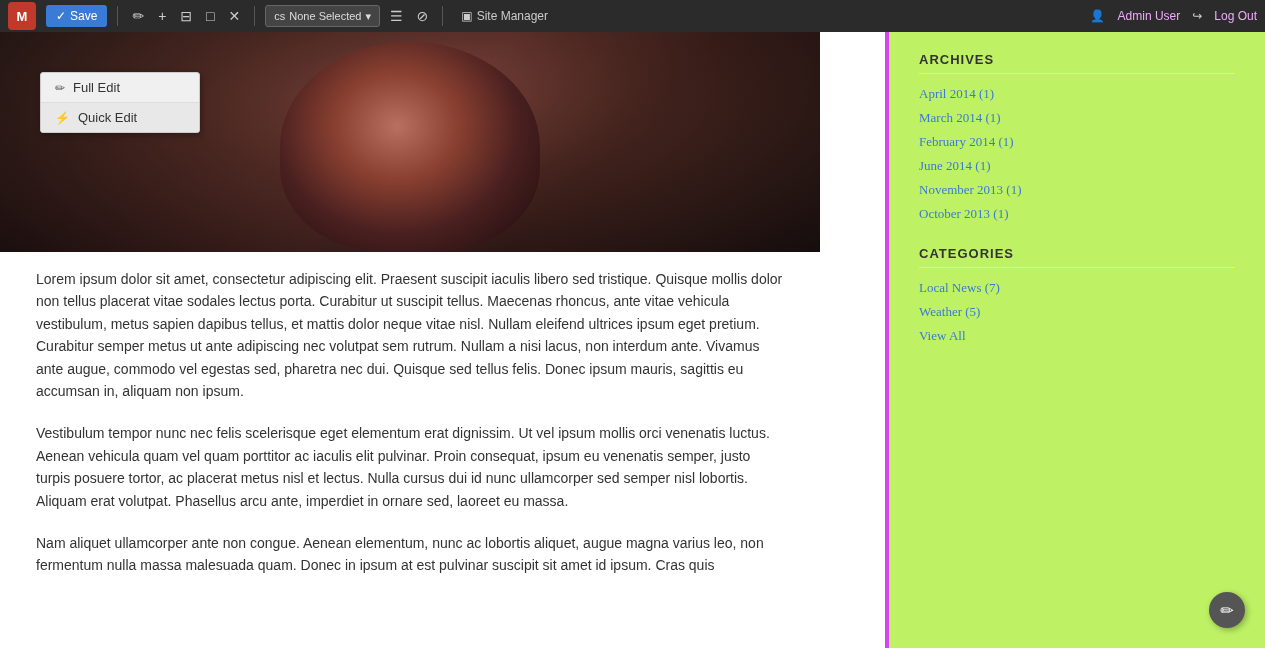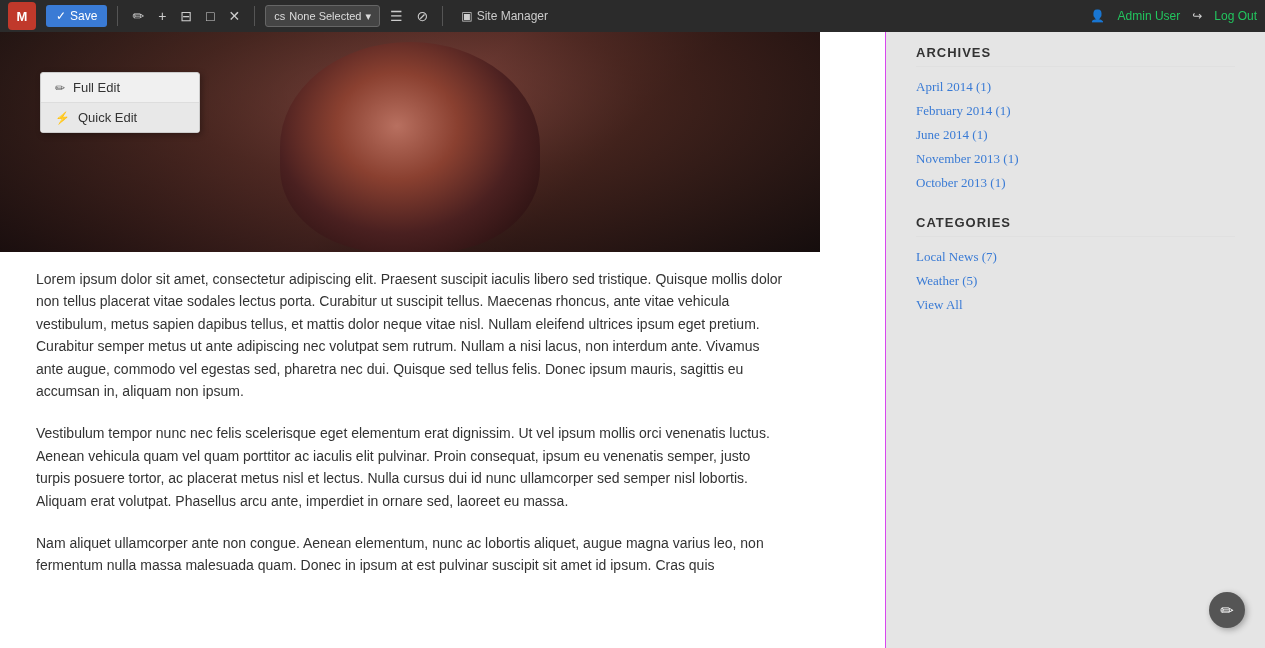--- a/index.html
+++ b/index.html
@@ -76,21 +76,21 @@
       padding: 2px 8px;
     }
     .toolbar-right {
       margin-left: auto;
       display: flex;
       align-items: center;
       gap: 12px;
       color: #ccc;
       font-size: 12px;
     }
-    .toolbar-right a { color: #22c55e; text-decoration: none; cursor: pointer; }
+    .toolbar-right a { color: #f0abfc; text-decoration: none; cursor: pointer; }
 
     
     #main {
       display: flex;
       height: calc(648px - 32px);
       position: relative;
     }
 
     
     #content-area {
@@ -160,23 +160,23 @@
       padding: 16px 36px;
       color: #333;
       font-size: 14px;
       line-height: 1.6;
     }
     .article-body p { margin-bottom: 20px; }
 
     
     #sidebar {
       width: 380px;
-      background: #e5e5e5;
-      border-left: 1px solid #d946ef;
-      padding: 13px 30px;
+      background: #bef264;
+      border-left: 4px solid #d946ef;
+      padding: 20px 30px;
       overflow-y: auto;
       height: 100%;
     }
 
     .sidebar-section { margin-bottom: 24px; }
     .sidebar-section h3 {
       font-size: 13px;
       font-weight: bold;
       color: #333;
       letter-spacing: 1px;
@@ -284,20 +284,21 @@
       <p>Nam aliquet ullamcorper ante non congue. Aenean elementum, nunc ac lobortis aliquet, augue magna varius leo, non fermentum nulla massa malesuada quam. Donec in ipsum at est pulvinar suscipit sit amet id ipsum. Cras quis</p>
     </div>
   </div>
 
   <div id="sidebar">
 
     <div class="sidebar-section">
       <h3>ARCHIVES</h3>
       <div id="archives-list">
           <a class="sidebar-link">April 2014 (1)</a>
+          <a class="sidebar-link">March 2014 (1)</a>
           <a class="sidebar-link">February 2014 (1)</a>
           <a class="sidebar-link">June 2014 (1)</a>
           <a class="sidebar-link">November 2013 (1)</a>
           <a class="sidebar-link">October 2013 (1)</a>
         </div>
     </div>
 
     <div class="sidebar-section">
       <h3>CATEGORIES</h3>
       <div id="categories-list">

